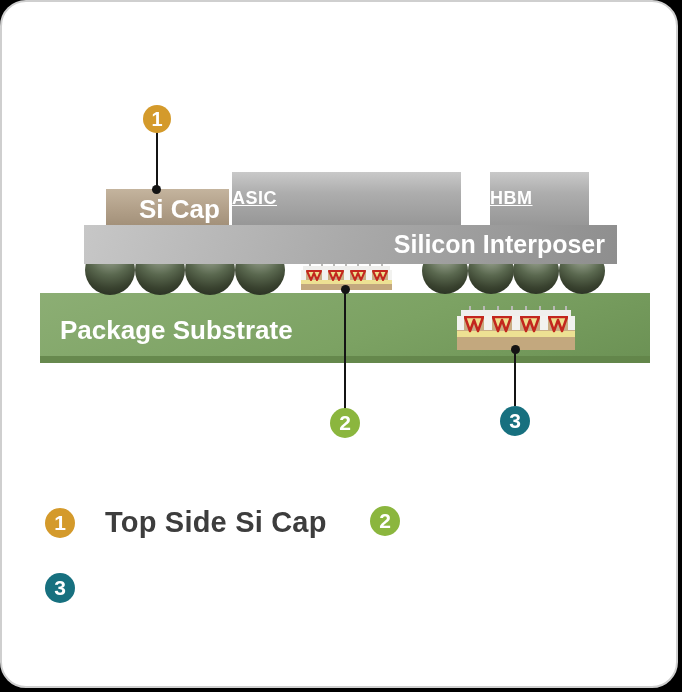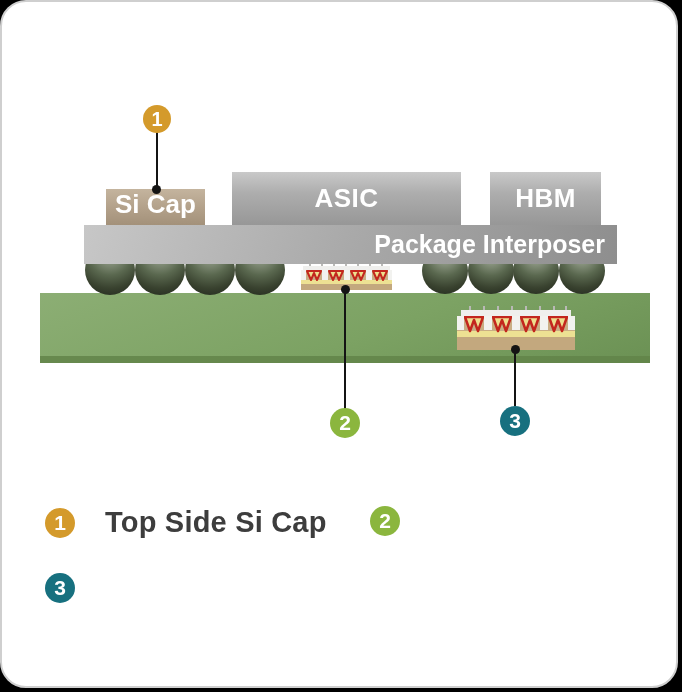--- a/index.html
+++ b/index.html
@@ -2,25 +2,25 @@
 <html><head>
 <meta charset="utf-8">
 <style>
   html,body{margin:0;padding:0;background:#000;}
   body{width:682px;height:692px;position:relative;font-family:"Liberation Sans","DejaVu Sans",sans-serif;}
   .card{position:absolute;left:0;top:0;width:678px;height:688px;background:#ffffff;
         border:2px solid #cfcfcf;border-radius:26px;box-sizing:border-box;overflow:hidden;}
   .abs{position:absolute;}
   
   .chip{background:linear-gradient(180deg,#c9c9c9 0%,#adadad 40%,#979797 100%);
-        display:flex;align-items:center;justify-content:center;
-        color:#fff;font-size:26px;font-weight:600;letter-spacing:.5px;}
+        display:flex;align-items:center;justify-content:flex-start;
+        color:#fff;font-size:18px;font-weight:600;letter-spacing:.5px;text-decoration:underline;}
   .si-cap{background:linear-gradient(180deg,#c4b49e 0%,#b2a089 55%,#a3917a 100%);
-        display:flex;align-items:flex-start;justify-content:center;
-        color:#fff;font-size:26px;font-weight:600;}
+        display:flex;align-items:flex-end;justify-content:center;
+        color:#fff;font-size:26px;font-weight:600;padding-left:24px;}
   .interposer{background:linear-gradient(110deg,#c7c7c7 0%,#a9a9a9 50%,#8e8e8e 100%);
         display:flex;align-items:center;justify-content:flex-end;
         color:#fff;font-size:25px;font-weight:600;padding-right:12px;box-sizing:border-box;}
   .substrate{background:linear-gradient(160deg,#8cae74 0%,#7ca263 55%,#6b9154 100%);
         color:#fff;font-size:26px;font-weight:600;}
   .substrate-label{position:absolute;left:20px;top:22px;}
   .substrate-edge{position:absolute;left:0;bottom:0;width:100%;height:7px;background:#628449;opacity:.85;}
   .ball{border-radius:50%;
         background:radial-gradient(circle at 50% 16%,#c3c9bd 0%,#8a9580 18%,#5a684f 45%,#39422f 72%,#20261b 100%);}
   
@@ -36,45 +36,46 @@
   .legend-row .badge{width:30px;height:30px;font-size:21px;}
 </style>
 </head>
 <body>
 
 <div class="card">
 
   <div class="abs" style="left:0;top:0;width:682px;height:460px;">
 
     <div class="abs substrate" style="left:38px;top:291px;width:610px;height:70px;">
+      <span class="substrate-label">Package Substrate</span>
       <span class="substrate-edge"></span>
     </div>
 
     <div class="abs ball" style="left:83px;top:243px;width:50px;height:50px;"></div>
     <div class="abs ball" style="left:133px;top:243px;width:50px;height:50px;"></div>
     <div class="abs ball" style="left:183px;top:243px;width:50px;height:50px;"></div>
     <div class="abs ball" style="left:233px;top:243px;width:50px;height:50px;"></div>
 
     <div class="abs ball" style="left:420px;top:246px;width:46px;height:46px;"></div>
     <div class="abs ball" style="left:466px;top:246px;width:46px;height:46px;"></div>
     <div class="abs ball" style="left:511px;top:246px;width:46px;height:46px;"></div>
     <div class="abs ball" style="left:557px;top:246px;width:46px;height:46px;"></div>
 
     <div class="abs si-cap" style="left:104px;top:187px;width:99px;height:36px;">
       <span>Si Cap</span>
     </div>
     <div class="abs chip" style="left:230px;top:170px;width:229px;height:53px;">
       <span>ASIC</span>
     </div>
-    <div class="abs chip" style="left:488px;top:170px;width:111px;height:53px;">
+    <div class="abs chip" style="left:488px;top:170px;width:99px;height:53px;">
       <span>HBM</span>
     </div>
 
     <div class="abs interposer" style="left:82px;top:223px;width:533px;height:39px;">
-      <span>Package Interposer</span>
+      <span>Silicon Interposer</span>
     </div>
 
     <svg class="abs" style="left:299px;top:262px;" width="91" height="26" viewBox="0 0 91 26">
       <rect x="0" y="20" width="91" height="6" fill="#C3A87E"></rect>
       <rect x="0" y="16" width="91" height="4" fill="#EDE193"></rect>
       <rect x="0" y="6" width="91" height="10" fill="#C9AE85"></rect>
       <g fill="#EEDF8E" stroke="#C3261D" stroke-width="2" stroke-linejoin="round">
         <path d="M6,7 L10,16 L13,9 L16,16 L20,7 Z"></path>
         <path d="M28,7 L32,16 L35,9 L38,16 L42,7 Z"></path>
         <path d="M50,7 L54,16 L57,9 L60,16 L64,7 Z"></path>

